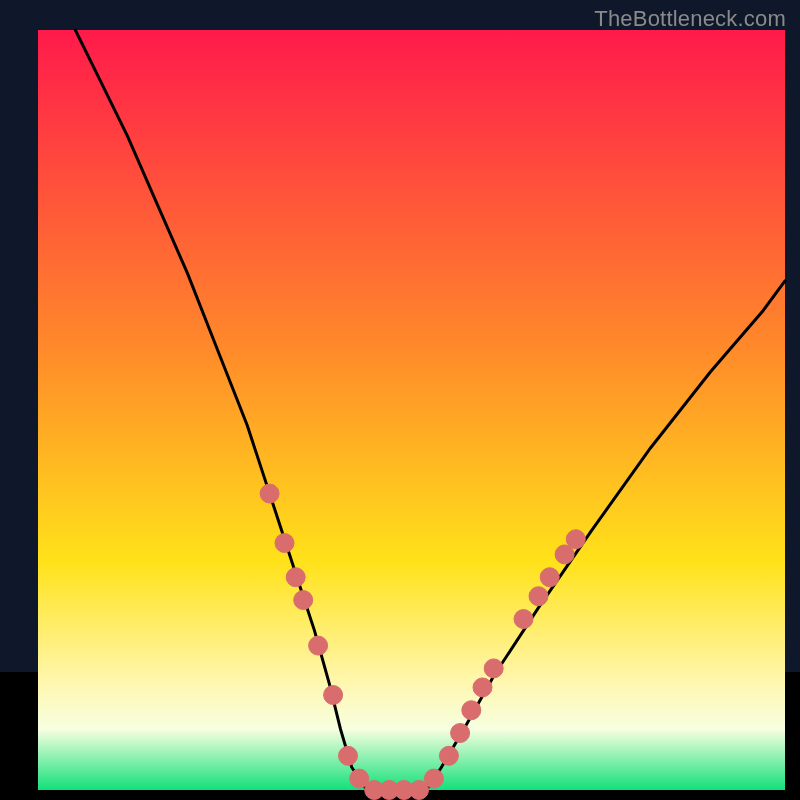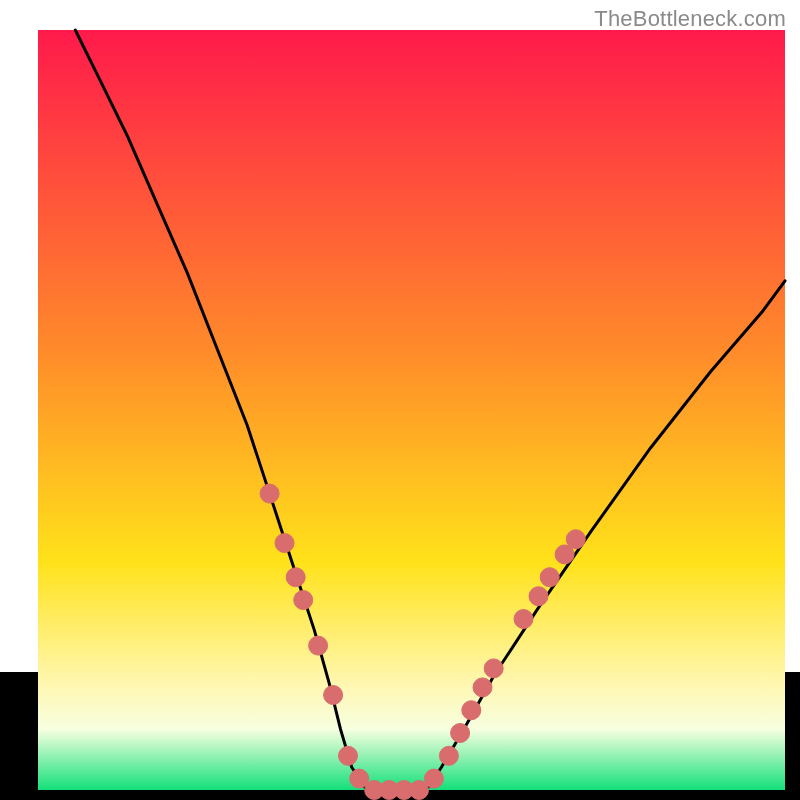--- a/index.html
+++ b/index.html
@@ -9,21 +9,21 @@
     height: 800px;
     background: #000;
     overflow: hidden;
   }
   .frame {
     position: absolute;
     left: 0;
     top: 0;
     width: 800px;
     height: 672px;
-    background: #ffffff;
+    background: #0f172a;
   }
   .watermark {
     position: absolute;
     top: 6px;
     right: 14px;
     font-family: Arial, Helvetica, sans-serif;
     font-size: 22px;
     font-weight: 500;
     color: #8a8a8a;
     letter-spacing: 0.2px;

